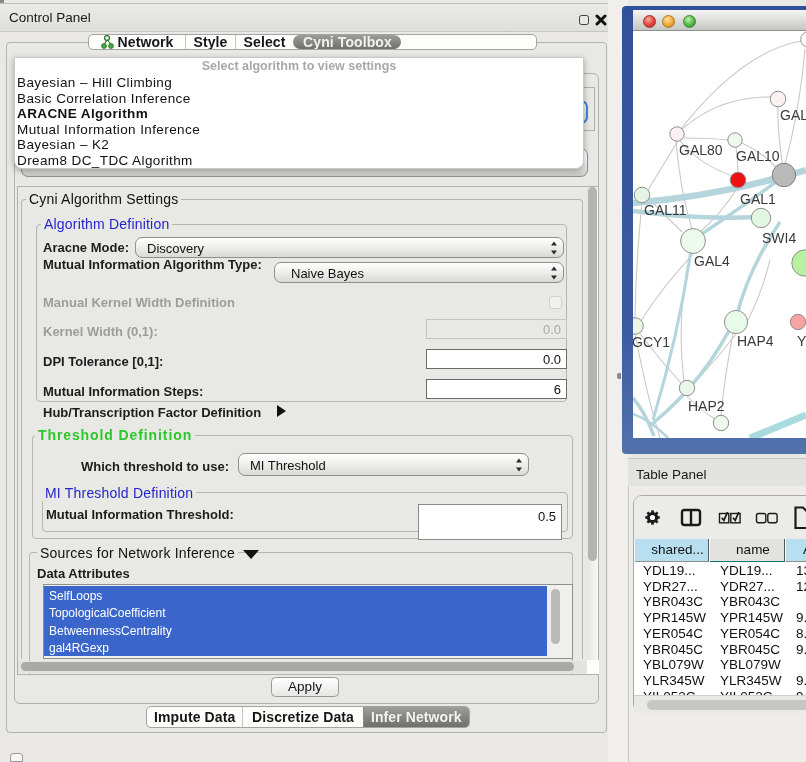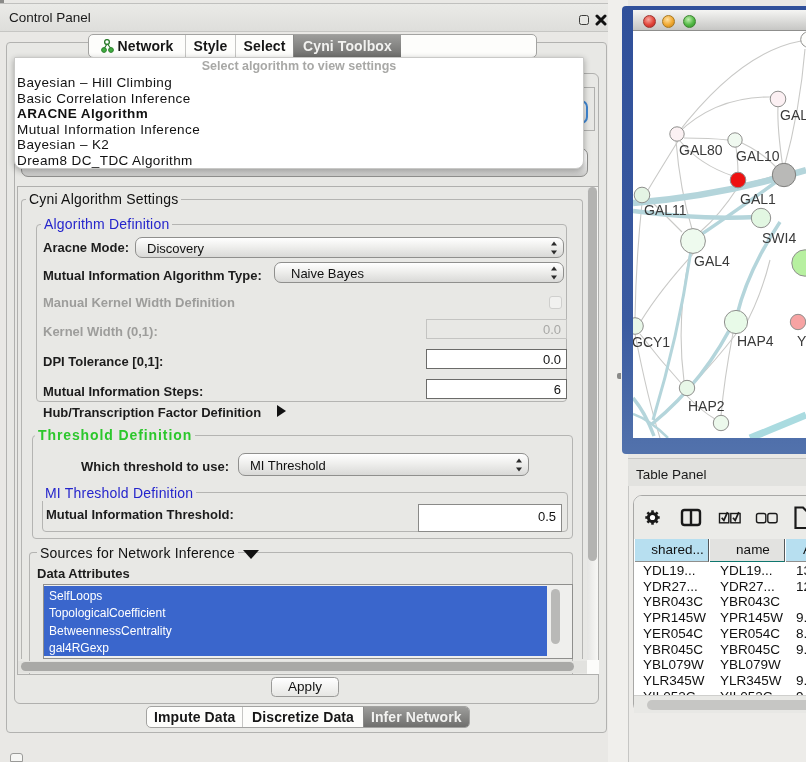--- a/index.html
+++ b/index.html
@@ -53,21 +53,21 @@
 
 <div class="lbl abs" style="left:43px;top:240px;">Aracne Mode:</div>
 <div class="combo" style="left:135px;top:237px;width:429px;height:21px;">
     <span class="ctx">Discovery</span>
     <span class="arr">
       <i class="up"></i>
       <i class="dn"></i>
     </span>
   </div>
 
-<div class="lbl abs" style="left:43px;top:268px;">Mutual Information Algorithm Type:</div>
+<div class="lbl abs" style="left:43px;top:257px;">Mutual Information Algorithm Type:</div>
 <div class="combo" style="left:274px;top:262px;width:290px;height:21px;">
     <span class="ctx" style="left:16px;">Naive Bayes</span>
     <span class="arr">
       <i class="up"></i>
       <i class="dn"></i>
     </span>
   </div>
 
 <div class="lbl abs dis" style="left:43px;top:295px;">Manual Kernel Width Definition</div>
 <div class="abs" style="left:549px;top:296px;width:13px;height:13px;border:1px solid #cfcfcd;border-radius:3px;background:#f1f1ef;"></div>
@@ -93,21 +93,21 @@
     <span class="arr">
       <i class="up"></i>
       <i class="dn"></i>
     </span>
   </div>
 
 <div class="group" style="left:42px;top:492px;width:526px;height:40px;"></div>
 <div class="glabel" style="left:42px;top:486px;color:#2525cc;">MI Threshold Definition</div>
 
 <div class="lbl abs" style="left:46px;top:507px;">Mutual Information Threshold:</div>
-<div class="field" style="left:418px;top:504px;width:144px;height:28px;border-color:#8a8a88;padding-top:4px;">0.5</div>
+<div class="field" style="left:418px;top:504px;width:144px;height:36px;border-color:#8a8a88;padding-top:4px;">0.5</div>
 
 <div class="group" style="left:29px;top:552px;width:544px;height:122px;border-bottom:none;border-bottom-left-radius:0;border-bottom-right-radius:0;"></div>
 <div class="glabel" style="left:37px;top:546px;color:#111;">Sources for Network Inference</div>
 <div class="abs" style="left:243px;top:550px;width:0;height:0;border-left:8px solid transparent;border-right:8px solid transparent;border-top:9px solid #111;"></div>
 
 <div class="lbl abs" style="left:37px;top:566px;">Data Attributes</div>
 
 <div class="abs" style="left:43px;top:584px;width:530px;height:75px;border:1px solid #8f8f8d;background:#efefed;overflow:hidden;">
   <div style="position:absolute;left:0;top:1px;width:503px;height:70px;background:#3a66cc;"></div>
   <div style="position:absolute;left:5px;top:3px;font-size:12px;color:#fff;line-height:17.4px;">SelfLoops<br>TopologicalCoefficient<br>BetweennessCentrality<br>gal4RGexp</div>
@@ -122,30 +122,30 @@
 <div class="abs" style="left:587px;top:660px;width:12px;height:14px;background:#fcfcfa;"></div>
 
 <div class="abs" style="left:271px;top:677px;width:68px;height:20px;border:1px solid #9a9a98;border-radius:4.5px;background:linear-gradient(#ffffff,#e6e6e3);text-align:center;font-size:13.5px;color:#111;line-height:18px;">Apply</div>
 
 <div class="seg" style="left:146px;top:706px;width:324px;height:22px;">
   <div style="width:96px;">Impute Data</div>
   <div style="width:121px;">Discretize Data</div>
   <div class="sel" style="width:107px;">Infer Network</div>
 </div>
 
-<div class="seg" style="left:88px;top:34px;width:449px;height:24px;">
+<div class="seg" style="left:88px;top:34px;width:449px;height:16px;">
   <div style="width:96px;"><svg width="13" height="14" viewBox="0 0 13 14" style="margin-right:4px;">
         <circle cx="6" cy="3" r="2.4" fill="#fff" stroke="#2e7d2e" stroke-width="1.4"></circle>
         <circle cx="3" cy="11" r="2.4" fill="#3fae3f" stroke="#2e7d2e" stroke-width="1"></circle>
         <circle cx="10" cy="11" r="2.4" fill="#3fae3f" stroke="#2e7d2e" stroke-width="1"></circle>
         <path d="M6 5 L3.5 9 M6.5 5 L9.5 9" stroke="#2e7d2e" stroke-width="1.2"></path>
       </svg>Network</div>
   <div style="width:50px;">Style</div>
   <div style="width:58px;">Select</div>
-  <div class="sel" style="width:108px;">Cyni Toolbox</div>
+  <div class="sel" style="width:108px;border-radius:10px;">Cyni Toolbox</div>
 </div>
 
 <div class="abs" style="left:14px;top:57px;width:570px;height:112px;background:#fff;border:1px solid #c9c9c7;border-radius:1px 1px 8px 8px;box-shadow:0 2px 6px rgba(0,0,0,0.32);"></div>
 <div class="abs" style="left:14px;top:59px;width:570px;text-align:center;font-size:12.5px;color:#a8a8a6;font-weight:bold;">Select algorithm to view settings</div>
 <div class="abs" style="left:17px;top:75px;font-size:13.5px;letter-spacing:0.4px;color:#111;line-height:15.6px;">Bayesian – Hill Climbing<br>Basic Correlation Inference<br><b>ARACNE Algorithm</b><br>Mutual Information Inference<br>Bayesian – K2<br>Dream8 DC_TDC Algorithm</div>
 
 <div class="abs" style="left:608px;top:0;width:20px;height:762px;background:#f0efec;"></div>
 <div class="abs" style="left:617px;top:373px;width:4px;height:6px;background:#8a8a88;border-radius:2px 0 0 2px;"></div>
 
 <div class="abs" style="left:622px;top:6px;width:184px;height:448px;background:linear-gradient(180deg,#30509a 0%,#3a5aa0 70%,#5272ac 100%);border-radius:4px 0 0 4px;"></div>

